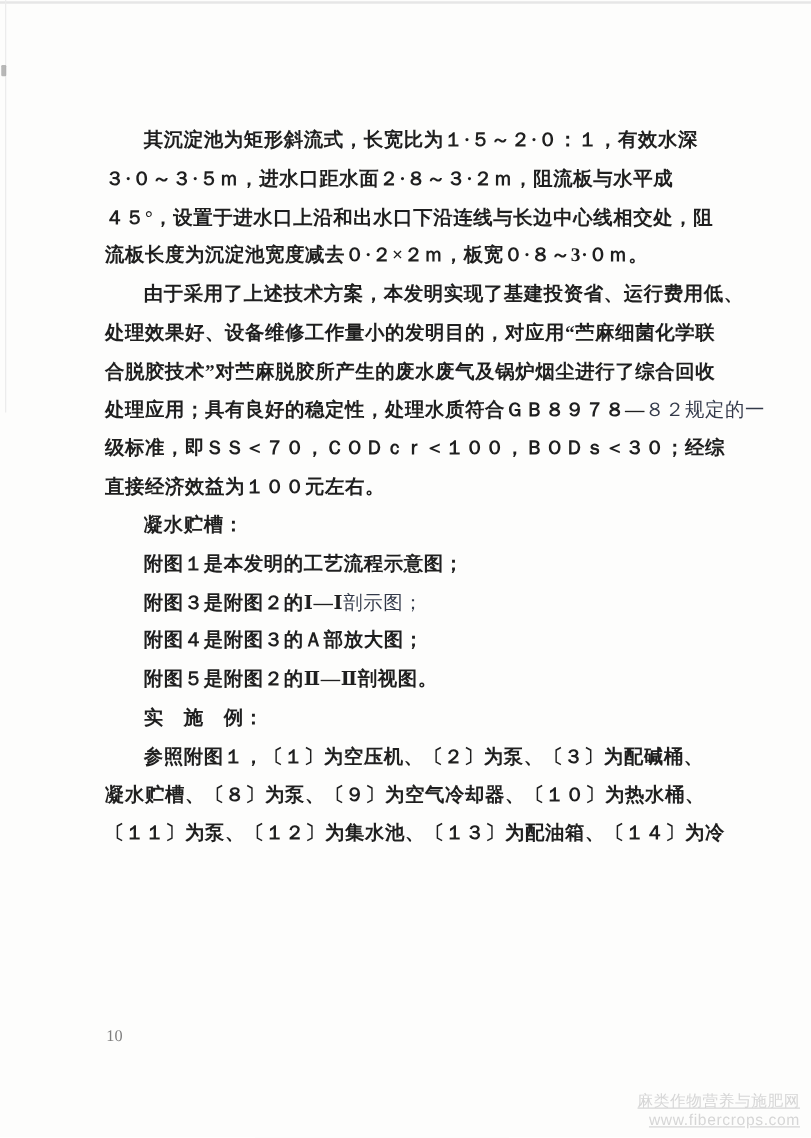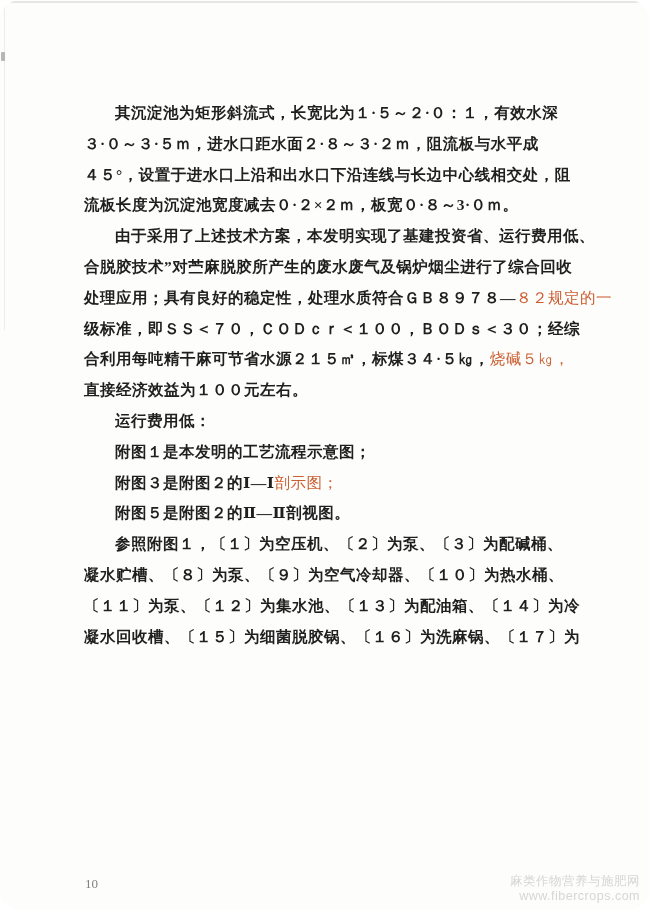--- a/index.html
+++ b/index.html
@@ -2,21 +2,20 @@
 <html><head>
 <meta charset="utf-8">
 <style>
   html,body{margin:0;padding:0;background:#ffffff;}
   .page{
     position:relative;
     width:649px;height:910px;
     background:#fdfdfc;
     overflow:hidden;
     font-family:"Liberation Serif","DejaVu Serif",serif;
-    border-radius:20px;
   }
   .edge-top{
     position:absolute;left:0;top:1px;width:649px;height:2px;
     background:#e6e6e6;
   }
   .edge-left{
     position:absolute;left:4px;top:0;width:1px;height:330px;
     background:#ececec;
   }
   .speck{
@@ -30,66 +29,68 @@
     font-weight:bold;
     letter-spacing:0.5px;
   }
   .line{
     height:30.8px;
     line-height:30.8px;
     white-space:nowrap;
   }
   .line.indent{ text-indent:2em; }
   .seg.faded{
-    color:#c2410c;
+    color:#0f172a;
     font-weight:normal;
     opacity:.85;
   }
   .page-number{
-    position:absolute;left:85px;top:876px;
+    position:absolute;left:85px;top:821px;
     font-size:13px;color:#555;opacity:.75;
     font-family:"Liberation Serif","DejaVu Serif",serif;
   }
   .watermark{
     position:absolute;right:9px;bottom:6px;
     text-align:right;
     color:#d6d6d6;
     font-size:12.5px;line-height:15px;
     font-family:"Liberation Sans","DejaVu Sans",sans-serif;
     letter-spacing:0.5px;
     user-select:none;
+    text-decoration:underline;
   }
 </style>
 </head>
 <body>
 
 <div class="page">
   <div class="edge-top"></div>
   <div class="edge-left"></div>
   <div class="speck"></div>
 
   <div class="text-block" id="text-block">
       <div class="line indent"><span class="seg">其沉淀池为矩形斜流式，长宽比为１·５～２·０：１，有效水深</span></div>
       <div class="line"><span class="seg">３·０～３·５ｍ，进水口距水面２·８～３·２ｍ，阻流板与水平成</span></div>
       <div class="line"><span class="seg">４５°，设置于进水口上沿和出水口下沿连线与长边中心线相交处，阻</span></div>
       <div class="line"><span class="seg">流板长度为沉淀池宽度减去０·２×２ｍ，板宽０·８～3·０ｍ。</span></div>
       <div class="line indent"><span class="seg">由于采用了上述技术方案，本发明实现了基建投资省、运行费用低、</span></div>
+      <div class="line"><span class="seg">处理效果好、设备维修工作量小的发明目的，对应用“苎麻细菌化学联</span></div>
       <div class="line"><span class="seg">合脱胶技术”对苎麻脱胶所产生的废水废气及锅炉烟尘进行了综合回收</span></div>
       <div class="line"><span class="seg">处理应用；具有良好的稳定性，处理水质符合ＧＢ８９７８—</span><span class="seg faded">８２规定的一</span></div>
       <div class="line"><span class="seg">级标准，即ＳＳ＜７０，ＣＯＤｃｒ＜１００，ＢＯＤｓ＜３０；经综</span></div>
-      <div class="line"><span class="seg">合利用每吨精干麻可节省水源２１５㎥，标煤３４·５㎏，</span><span class="seg faded">烧碱５㎏，</span></div>
       <div class="line"><span class="seg">直接经济效益为１００元左右。</span></div>
-      <div class="line indent"><span class="seg">运行费用低：</span></div>
+      <div class="line indent"><span class="seg">凝水贮槽：</span></div>
       <div class="line indent"><span class="seg">附图１是本发明的工艺流程示意图；</span></div>
       <div class="line indent"><span class="seg">附图３是附图２的Ⅰ—Ⅰ</span><span class="seg faded">剖示图；</span></div>
+      <div class="line indent"><span class="seg">附图４是附图３的Ａ部放大图；</span></div>
       <div class="line indent"><span class="seg">附图５是附图２的Ⅱ—Ⅱ剖视图。</span></div>
+      <div class="line indent"><span class="seg">实　施　例：</span></div>
       <div class="line indent"><span class="seg">参照附图１，〔１〕为空压机、〔２〕为泵、〔３〕为配碱桶、</span></div>
       <div class="line"><span class="seg">凝水贮槽、〔８〕为泵、〔９〕为空气冷却器、〔１０〕为热水桶、</span></div>
       <div class="line"><span class="seg">〔１１〕为泵、〔１２〕为集水池、〔１３〕为配油箱、〔１４〕为冷</span></div>
-      <div class="line"><span class="seg">凝水回收槽、〔１５〕为细菌脱胶锅、〔１６〕为洗麻锅、〔１７〕为</span></div>
     </div>
 
   <div class="page-number">10</div>
 
   <div class="watermark">
     <div>麻类作物营养与施肥网</div>
     <div>www.fibercrops.com</div>
   </div>
 </div>
 

